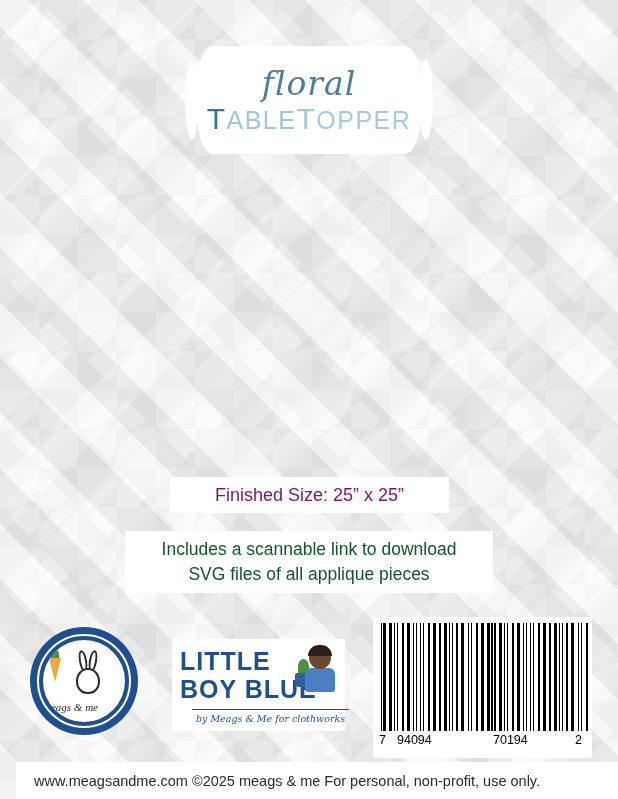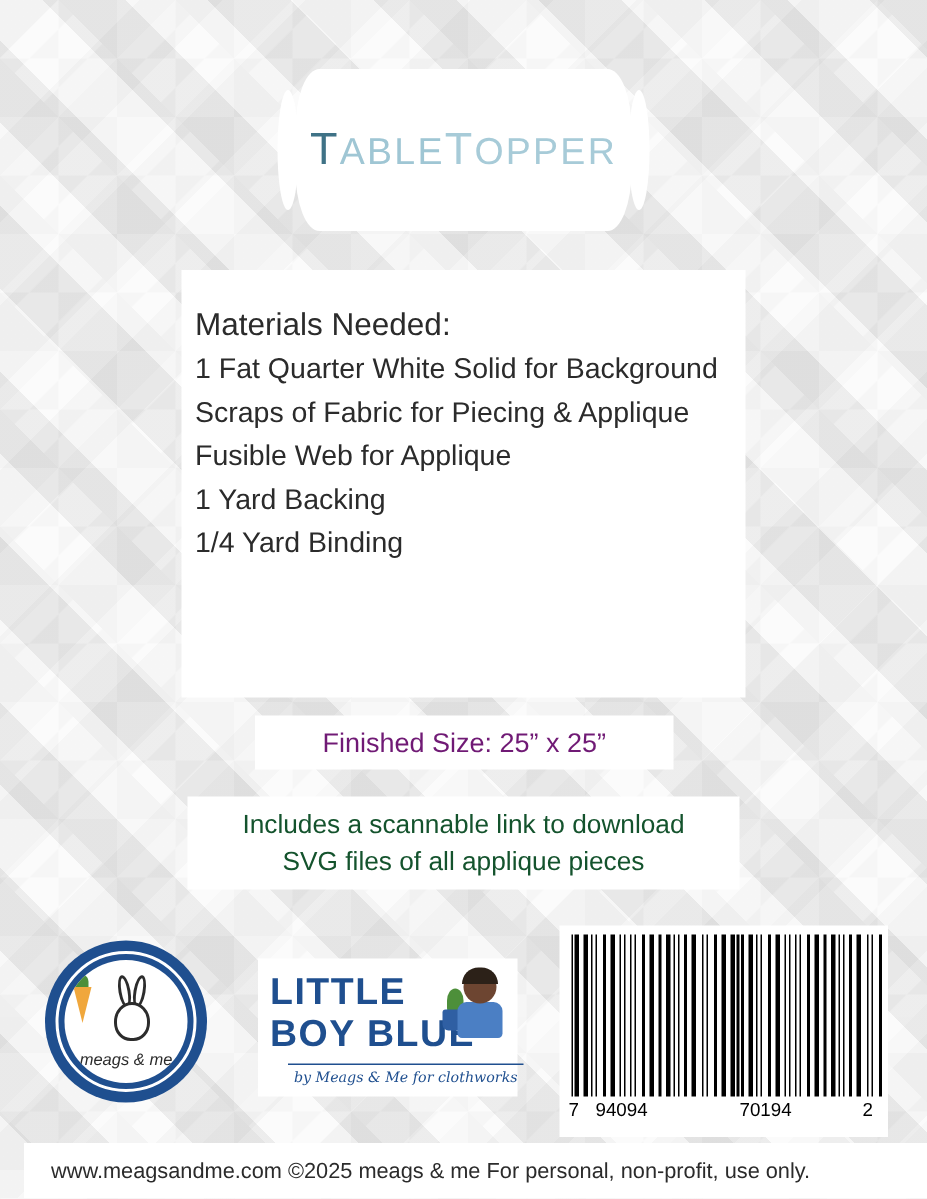--- a/index.html
+++ b/index.html
@@ -264,22 +264,22 @@
     position: absolute;
     left: 3px; top: 0px;
     width: 9px; height: 11px;
     background: #4d8f3a;
     border-radius: 40% 40% 10% 10%;
   }
   .logo-name {
     position: absolute;
     bottom: 9px;
     width: 100%;
-    text-align: center;
-    font-family: Liberation Sans, sans-serif;
+    text-align: left;
+    font-family: Liberation Serif, serif;
     font-style: italic;
     font-size: 11px;
     color: #2c2c2c;
   }
 
   
   .lbb-logo {
     position: absolute;
     left: 172px;
     top: 639px;
@@ -399,36 +399,27 @@
 </head>
 <body>
 
 <div class="page">
 
   <div class="bg-pattern"></div>
   <div class="bg-overlay"></div>
 
   <div class="title-plaque">
     <div class="plaque-inner">
+      <div class="title-script">floral</div>
       <div class="title-main">
         <span class="cap">T</span><span>ABLE</span><span class="cap mid">T</span><span class="mid">OPPER</span>
       </div>
     </div>
   </div>
 
-  <div class="materials-card">
-    <div class="content">
-      <div class="materials-title">Materials Needed:</div>
-      <div class="materials-line">1 Fat Quarter White Solid for Background</div>
-      <div class="materials-line">Scraps of Fabric for Piecing &amp; Applique</div>
-      <div class="materials-line">Fusible Web for Applique</div>
-      <div class="materials-line">1 Yard Backing</div>
-      <div class="materials-line">1/4 Yard Binding</div>
-    </div>
-  </div>
 
   <div class="size-bar">
     <span>Finished Size: 25” x 25”</span>
   </div>
 
   <div class="note-box">
     <div>Includes a scannable link to download</div>
     <div>SVG files of all applique pieces</div>
   </div>
 

